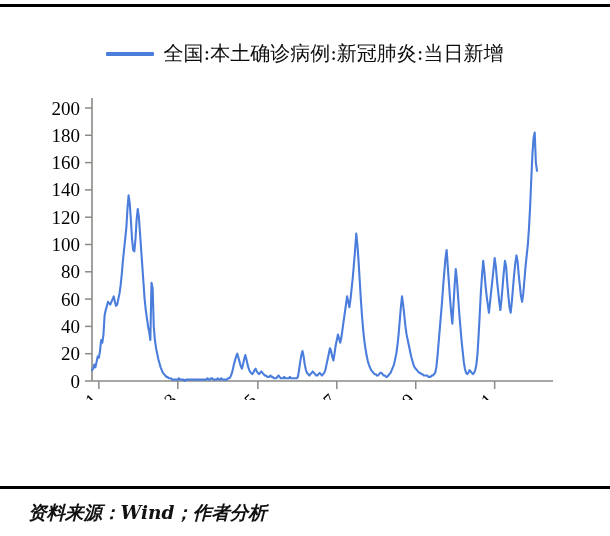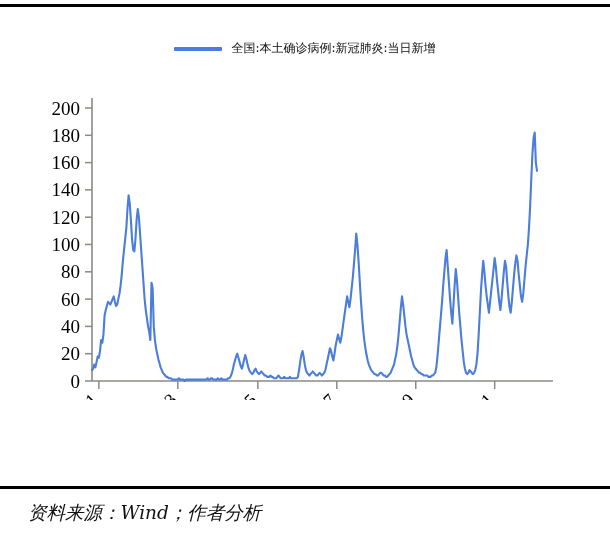--- a/index.html
+++ b/index.html
@@ -42,21 +42,21 @@
   }
   .legend-swatch {
     width: 48px;
     height: 4px;
     border-radius: 1px;
     background: #4a7ddc;
     display: block;
   }
   .legend-label {
     font-family: "DejaVu Serif", "Liberation Serif", serif;
-    font-size: 12px;
+    font-size: 20px;
     color: #0d0d0d;
     white-space: nowrap;
     letter-spacing: 0px;
   }
 
   .plot-wrap {
     position: absolute;
     left: 0;
     top: 90px;
     width: 610px;
@@ -90,21 +90,21 @@
     stroke-linejoin: round;
     stroke-linecap: round;
   }
 
   .source {
     position: absolute;
     left: 28px;
     top: 500px;
     font-family: "DejaVu Serif", "Liberation Serif", serif;
     font-style: italic;
-    font-weight: normal;
+    font-weight: bold;
     font-size: 18.5px;
     color: #111111;
     white-space: nowrap;
   }
 </style>
 </head>
 <body>
 
 <div class="figure">
 

